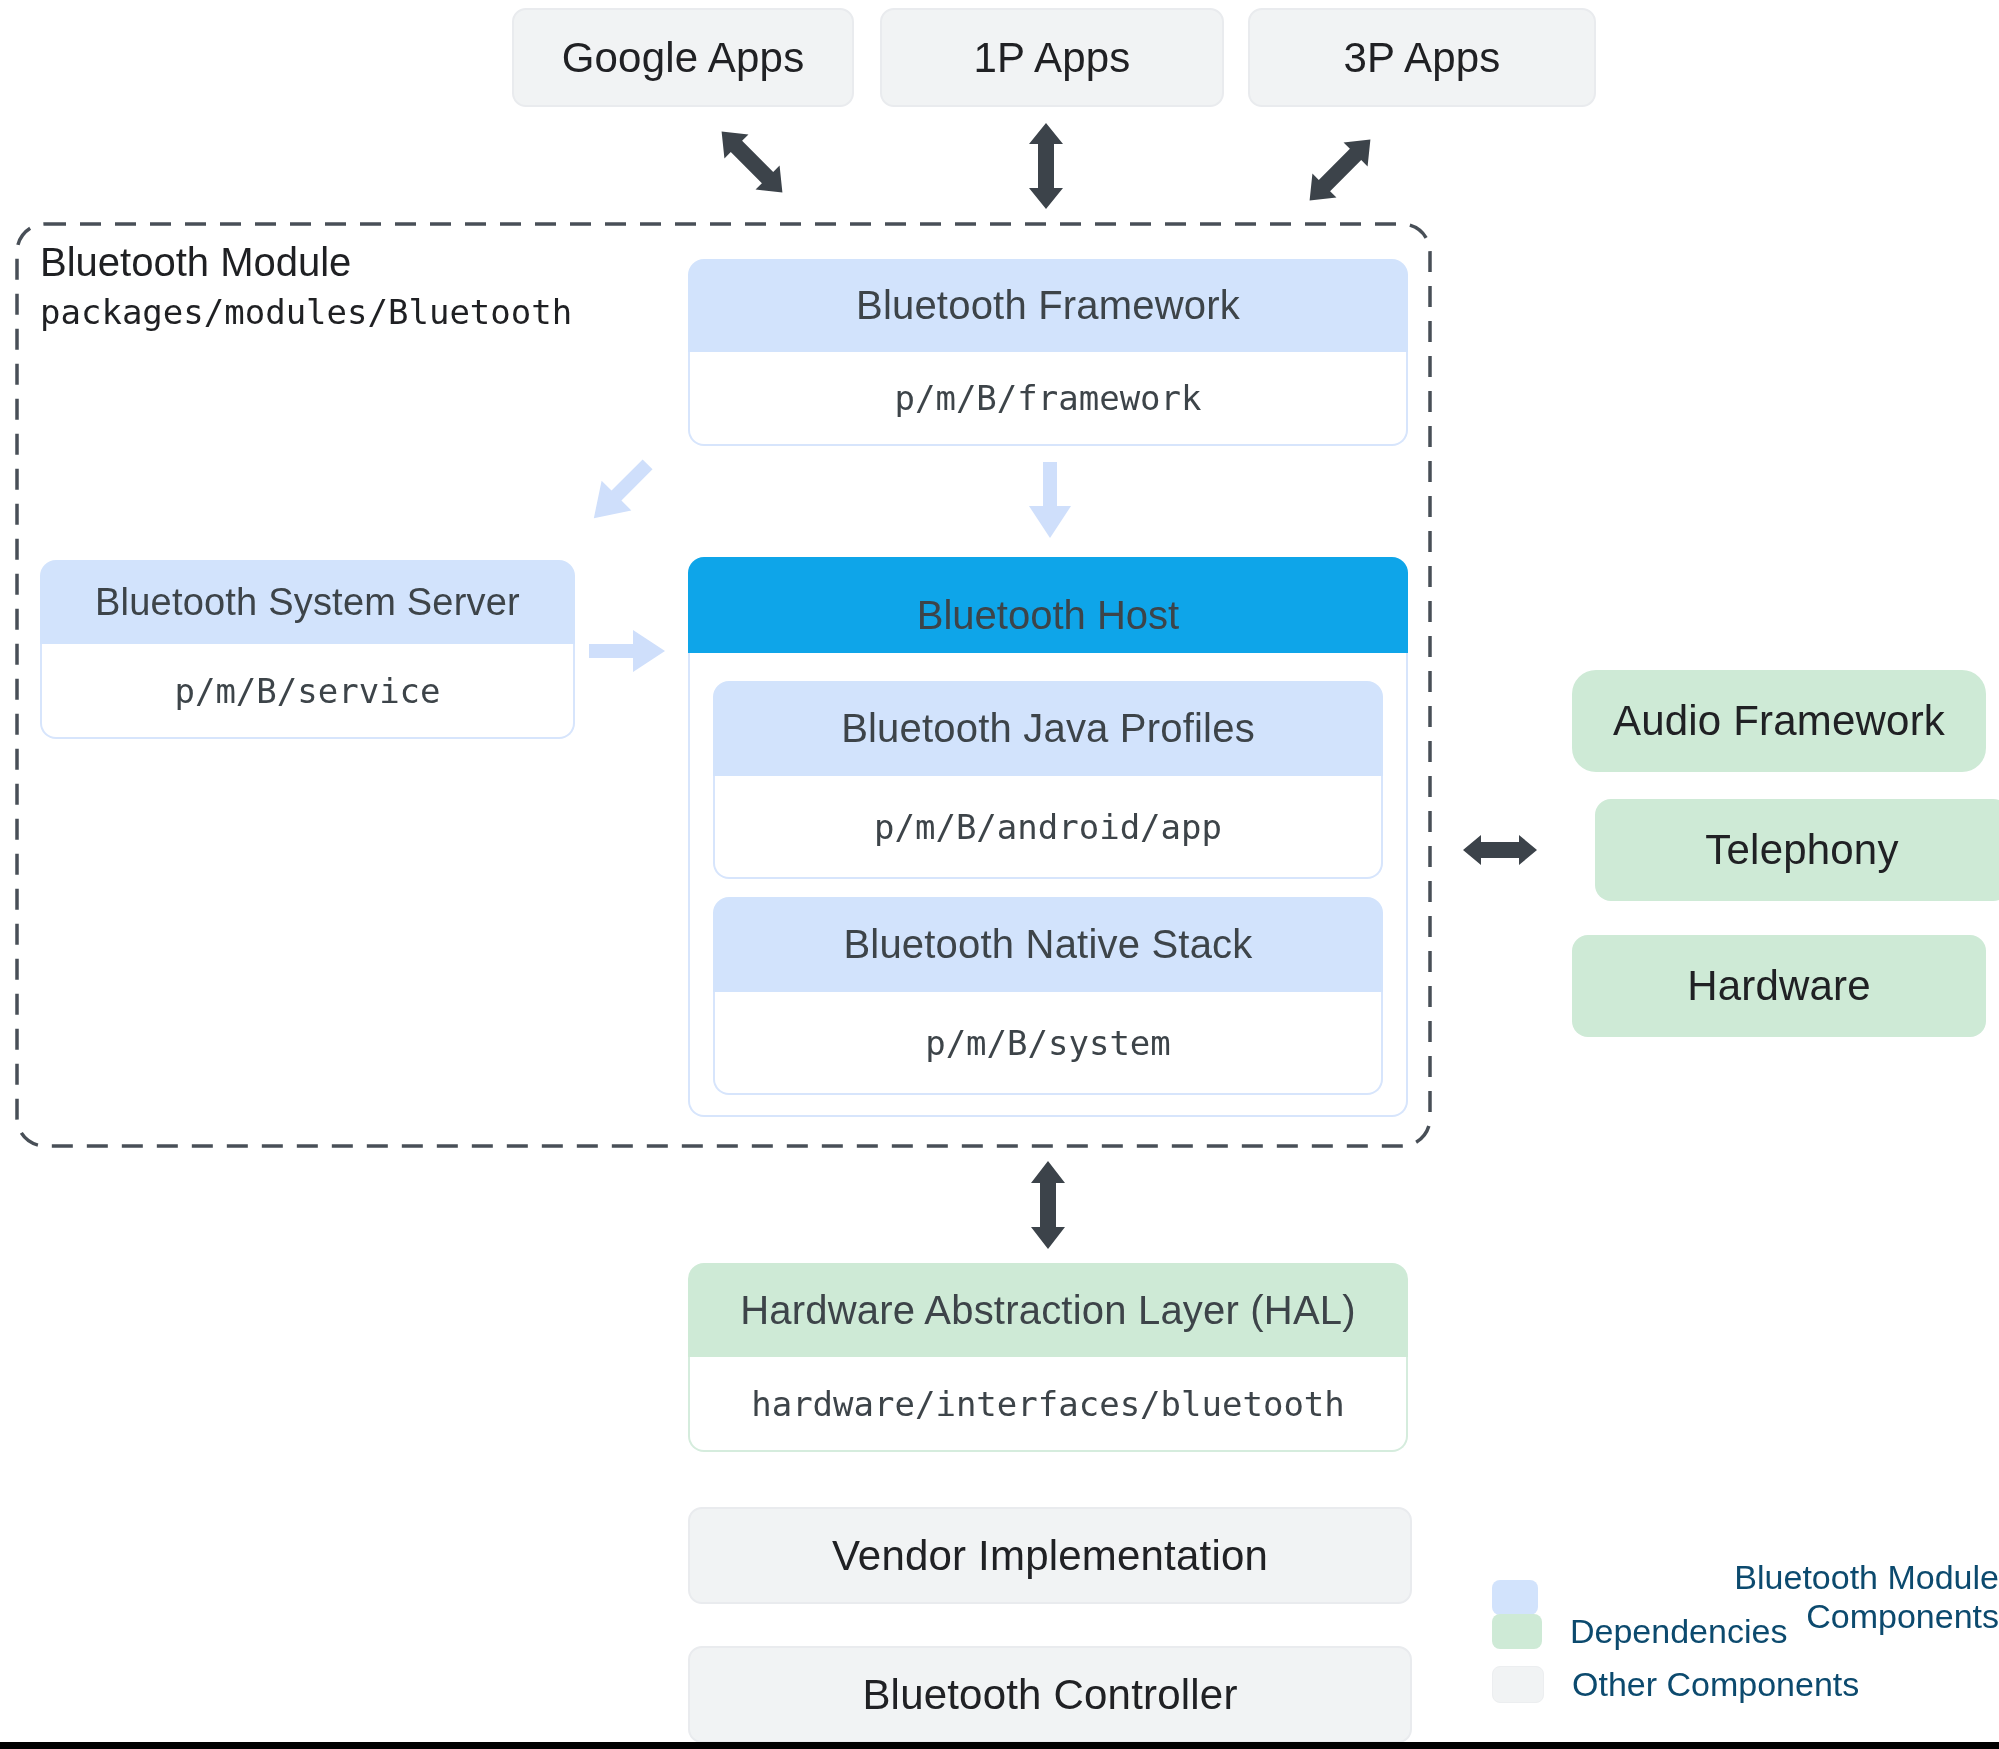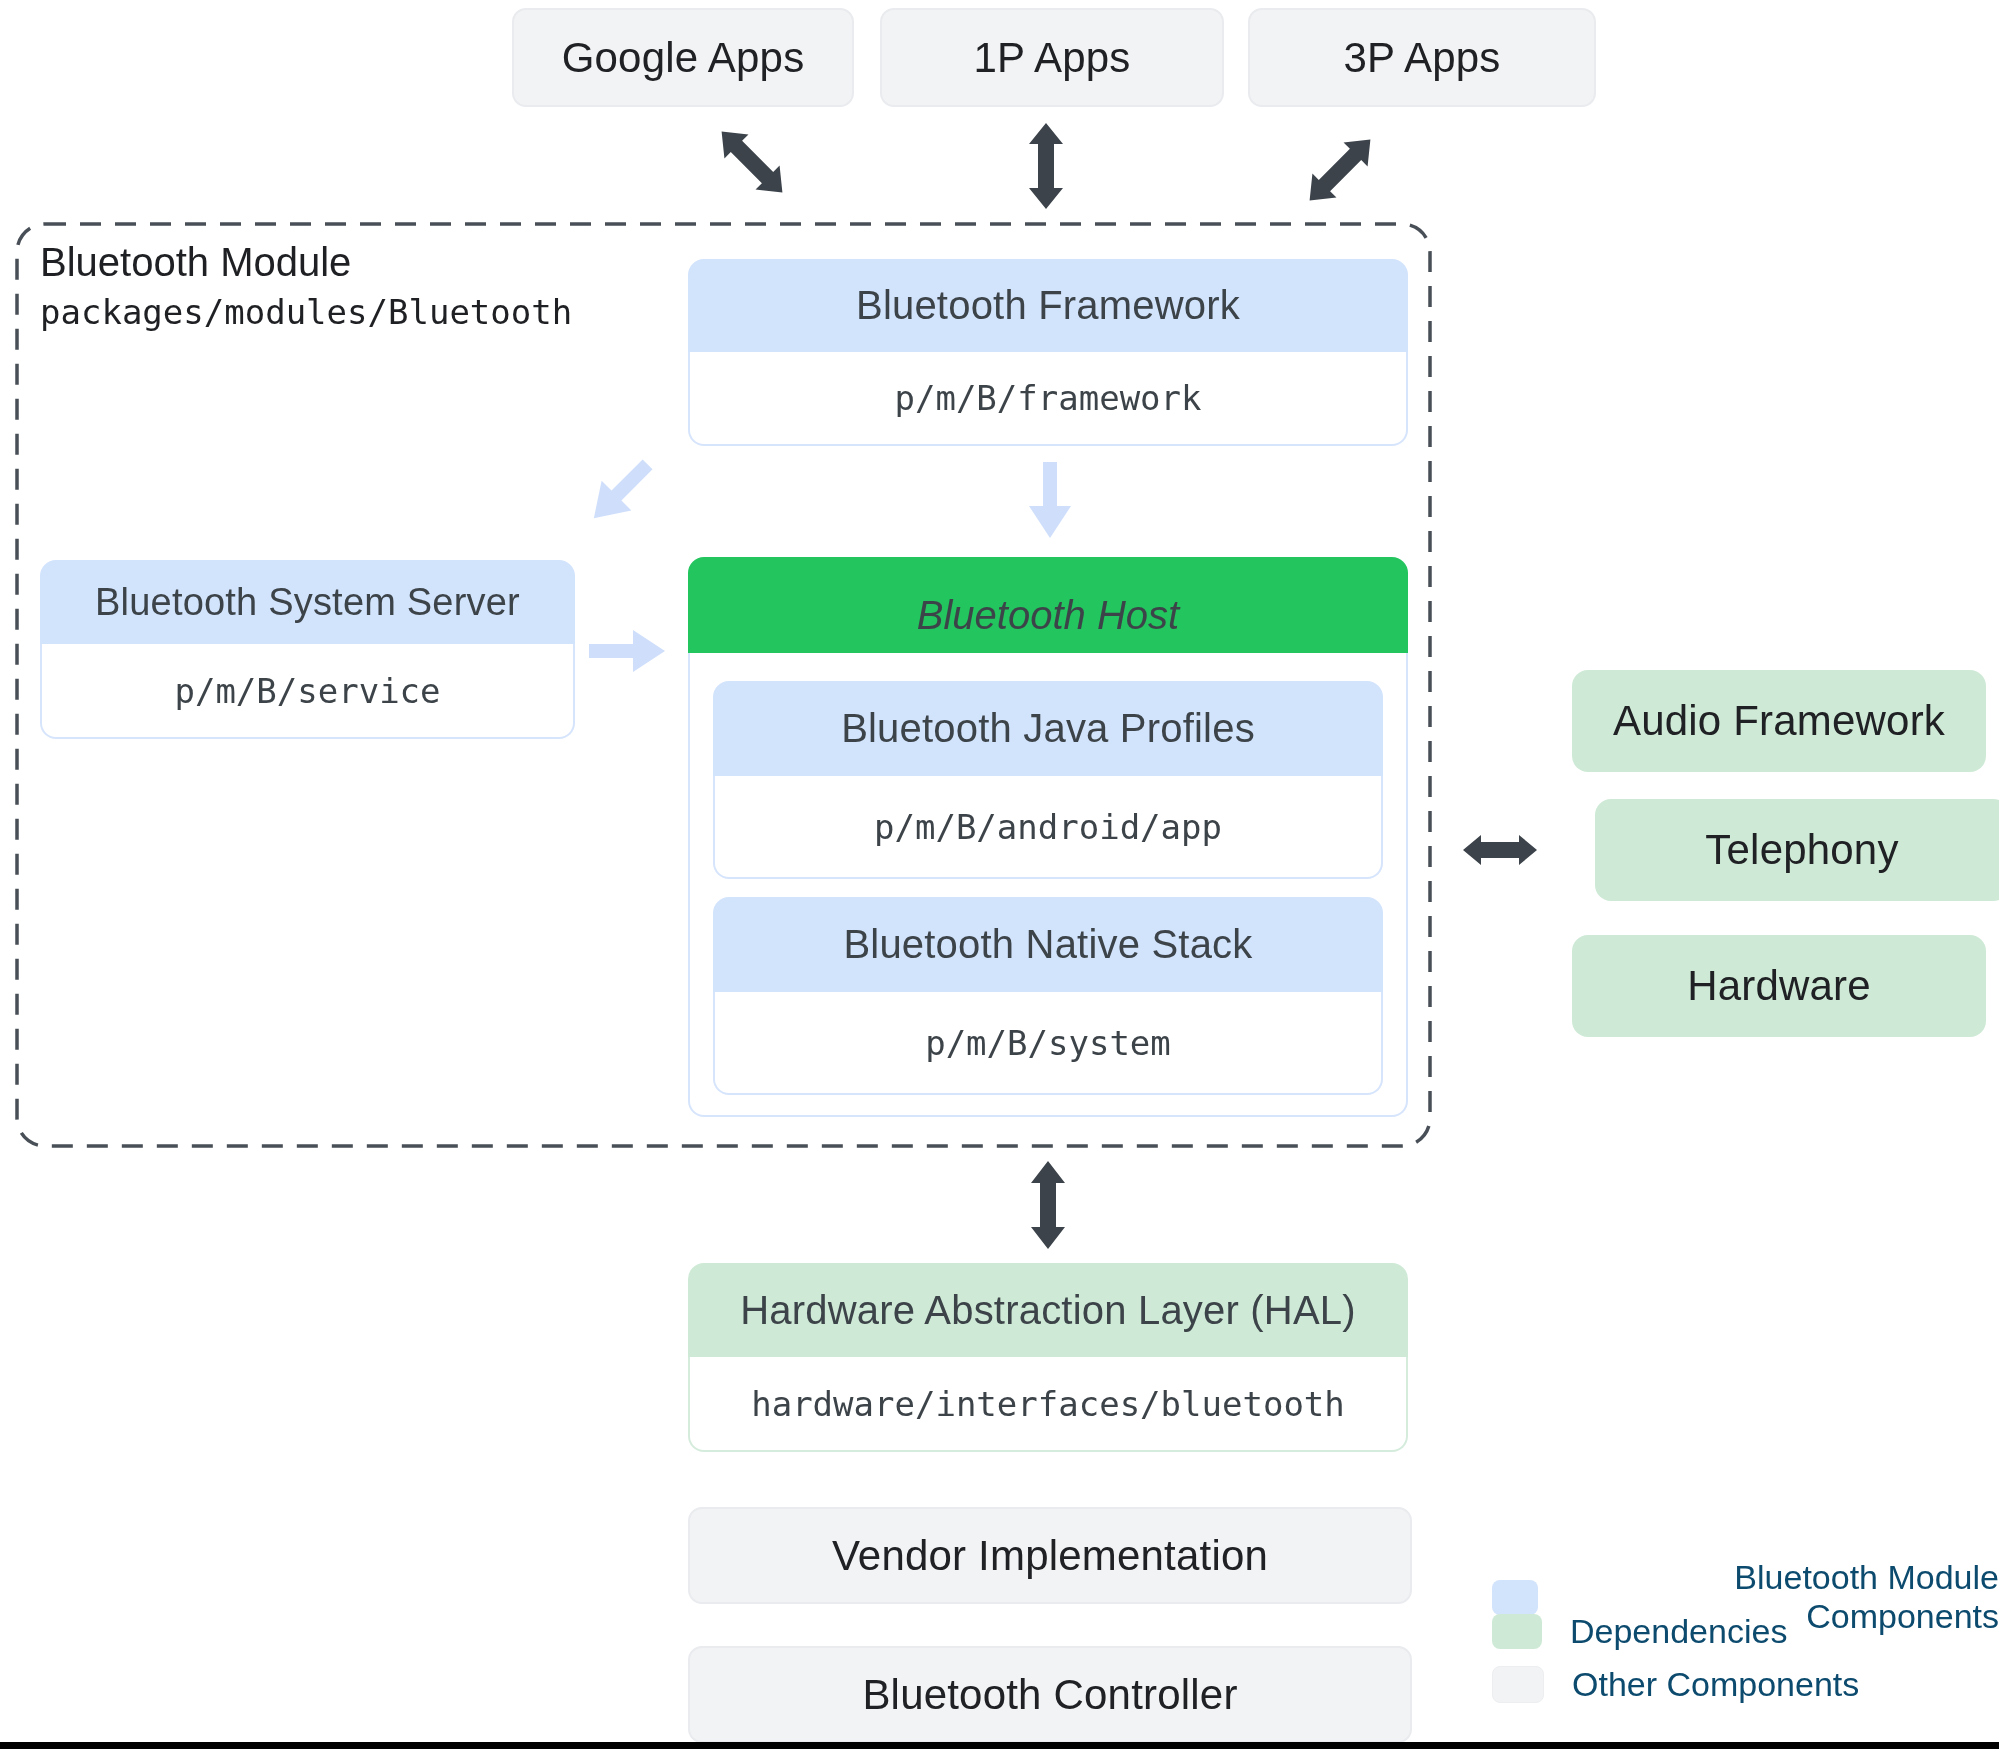--- a/index.html
+++ b/index.html
@@ -29,23 +29,23 @@
     font-family:"DejaVu Sans Mono",monospace;font-size:34px;color:#3d4449;
   }
   .blue .panel-header{background:#d2e3fc;}
   .blue .panel-body{border:2px solid #d7e5fc;border-top:none;}
   .green .panel-header{background:#ceead6;}
   .green .panel-body{border:2px solid #d5ecdd;border-top:none;}
 
   
   .host{position:absolute;border-radius:16px;}
   .host-header{
-    height:116px;background:#22c55e;border-radius:16px 16px 0 0;
+    height:116px;background:#0ea5e9;border-radius:16px 16px 0 0;
     display:flex;align-items:center;justify-content:center;
-    font-size:40px;color:#3d4449;font-style:italic;
+    font-size:40px;color:#3d4449;
   }
   .host-body{
     position:absolute;left:0;right:0;top:96px;bottom:0;
     background:#ffffff;border:2px solid #d7e5fc;border-top:none;
     border-radius:0 0 16px 16px;box-sizing:border-box;
   }
 
   
   .module-title{font-size:40px;color:#1f2023;}
   .module-path{font-family:"DejaVu Sans Mono",monospace;font-size:34px;color:#1f2023;}
@@ -127,21 +127,21 @@
       <div class="panel-header" style="height:95px;">Bluetooth Java Profiles</div>
       <div class="panel-body" style="height:101px;">p/m/B/android/app</div>
     </div>
 
     <div class="panel blue" style="left:25px;top:340px;width:670px;">
       <div class="panel-header" style="height:95px;">Bluetooth Native Stack</div>
       <div class="panel-body" style="height:101px;">p/m/B/system</div>
     </div>
   </div>
 
-  <div class="chip chip-green" style="left:1572px;top:670px;width:414px;height:102px;">
+  <div class="chip chip-green" style="left:1572px;top:670px;width:414px;height:102px;border-radius:24px;">
     <span>Audio Framework</span>
   </div>
   <div class="chip chip-green" style="left:1572px;top:799px;width:414px;height:102px;margin-left:23px;">
     <span>Telephony</span>
   </div>
   <div class="chip chip-green" style="left:1572px;top:935px;width:414px;height:102px;">
     <span>Hardware</span>
   </div>
 
   <svg class="arrow" style="left:1462px;top:831px;" width="76" height="38" viewBox="0 0 76 38">

